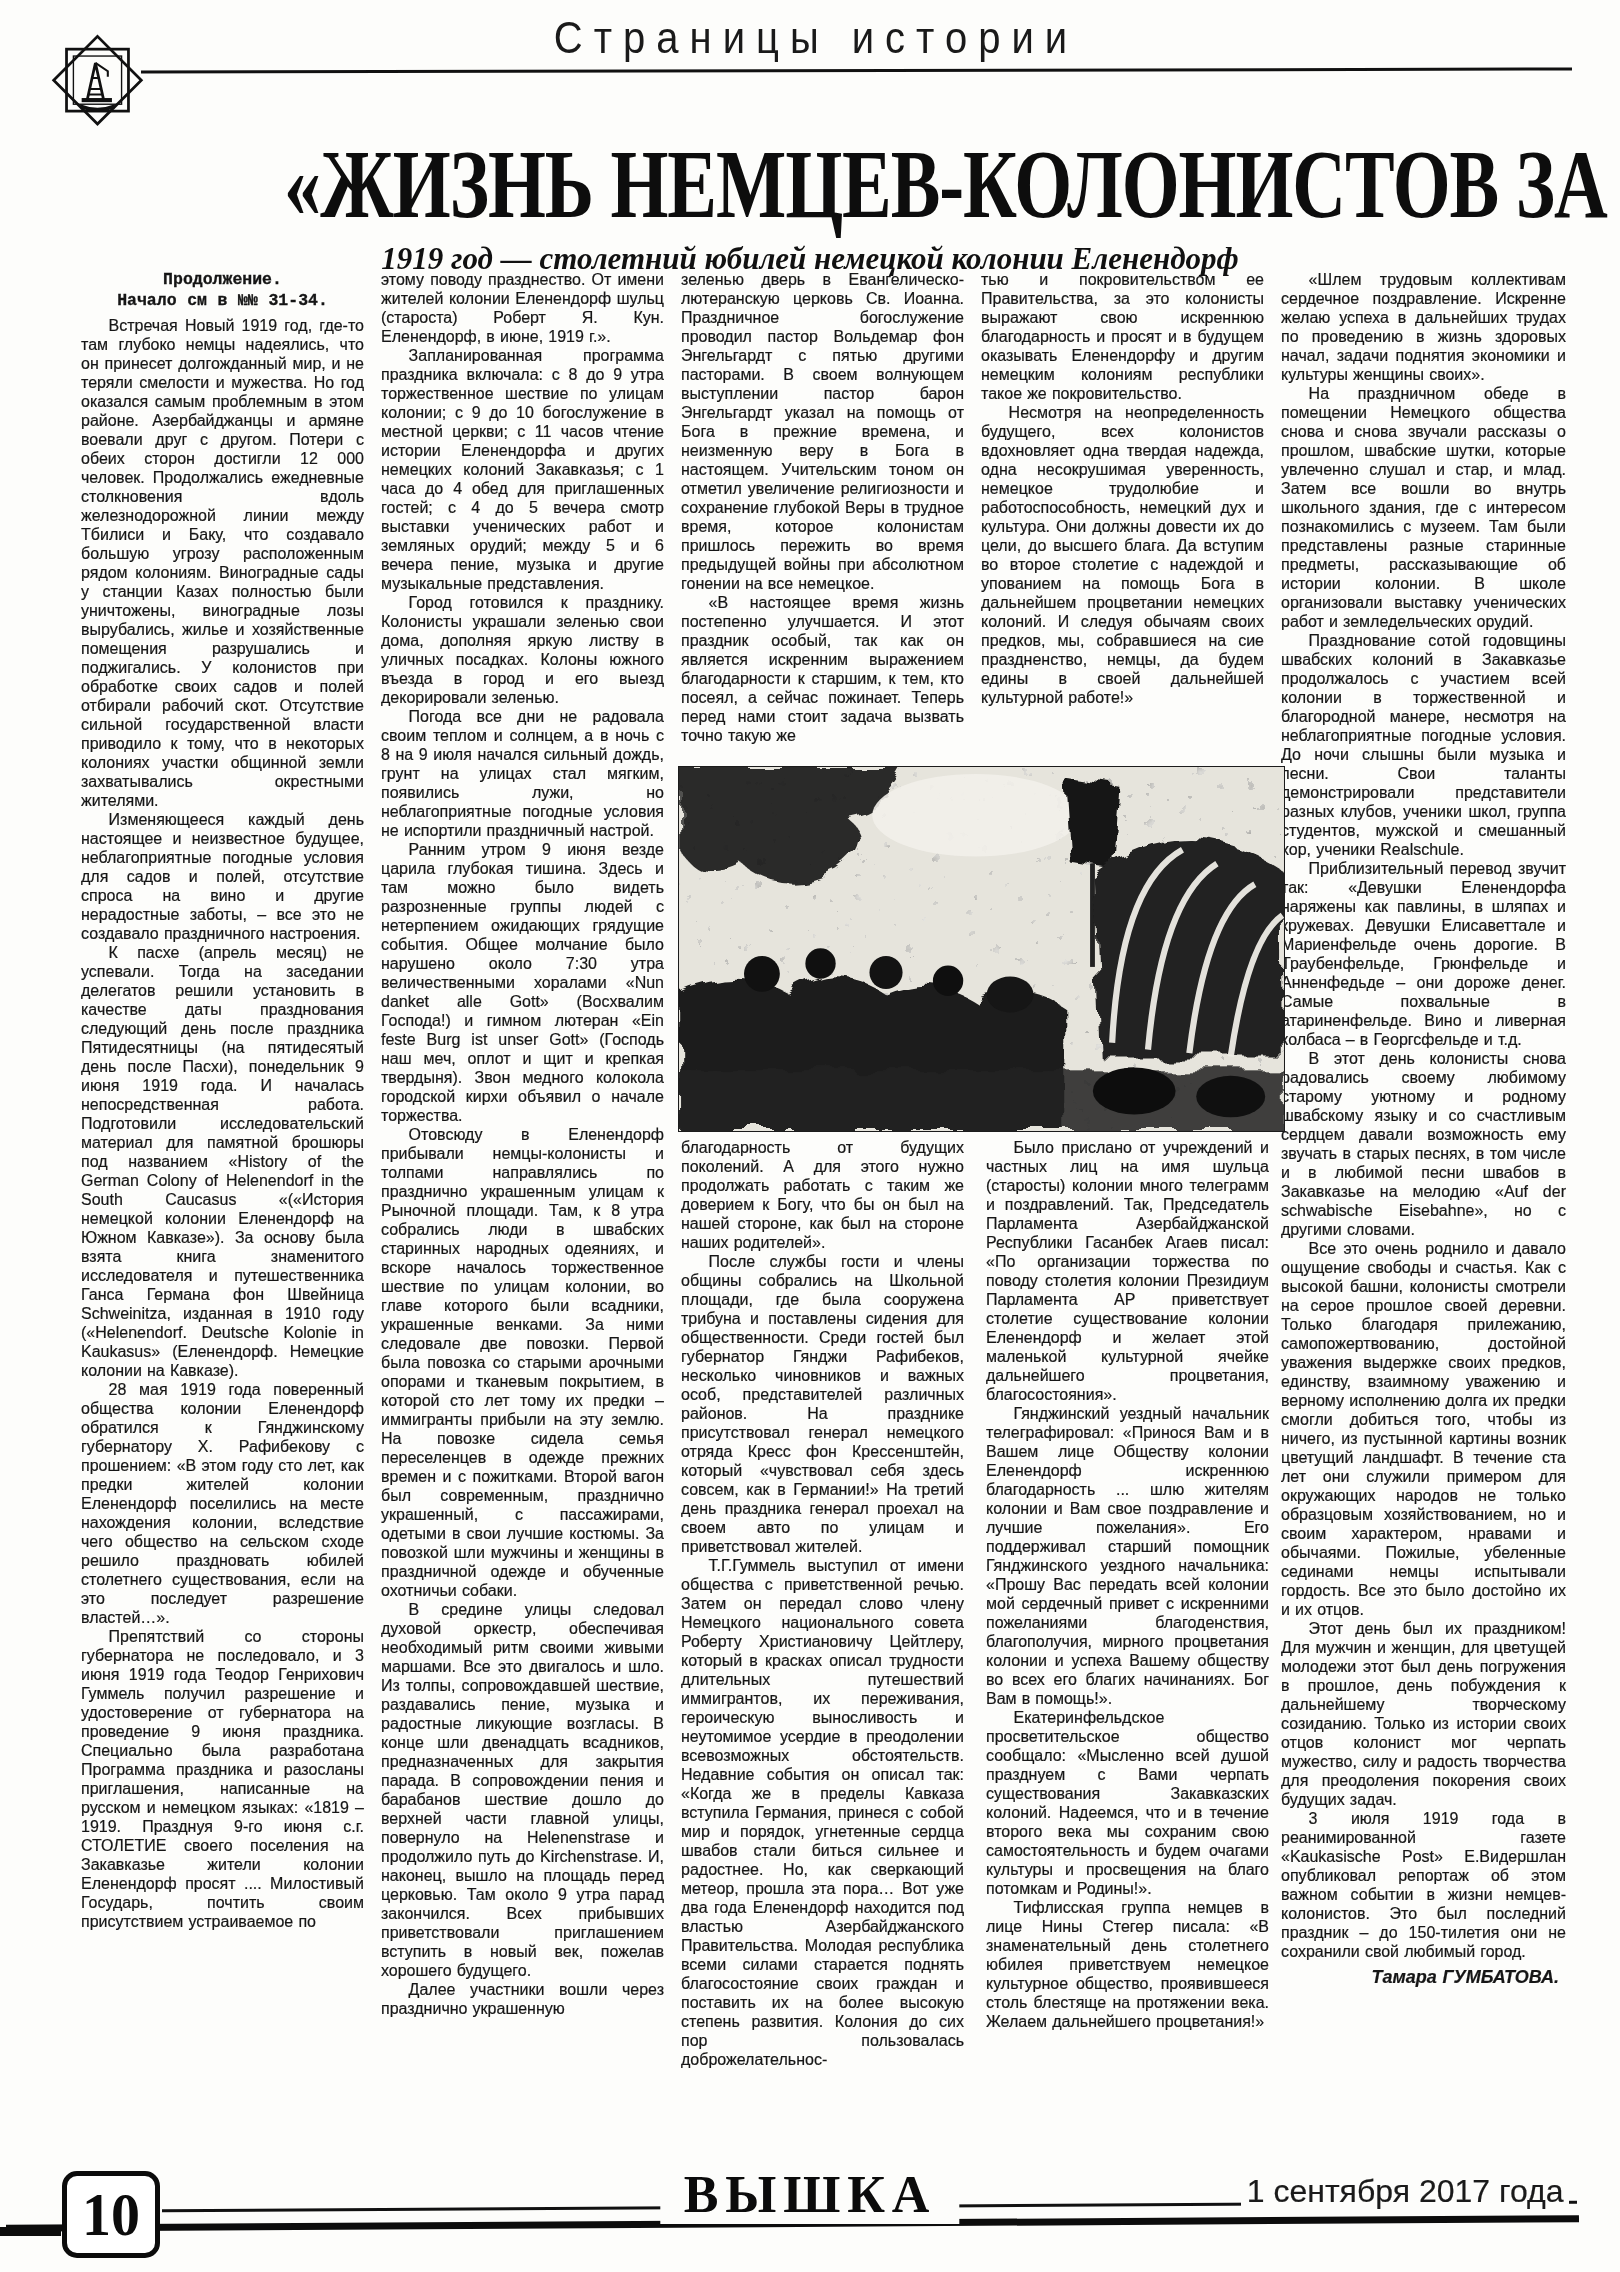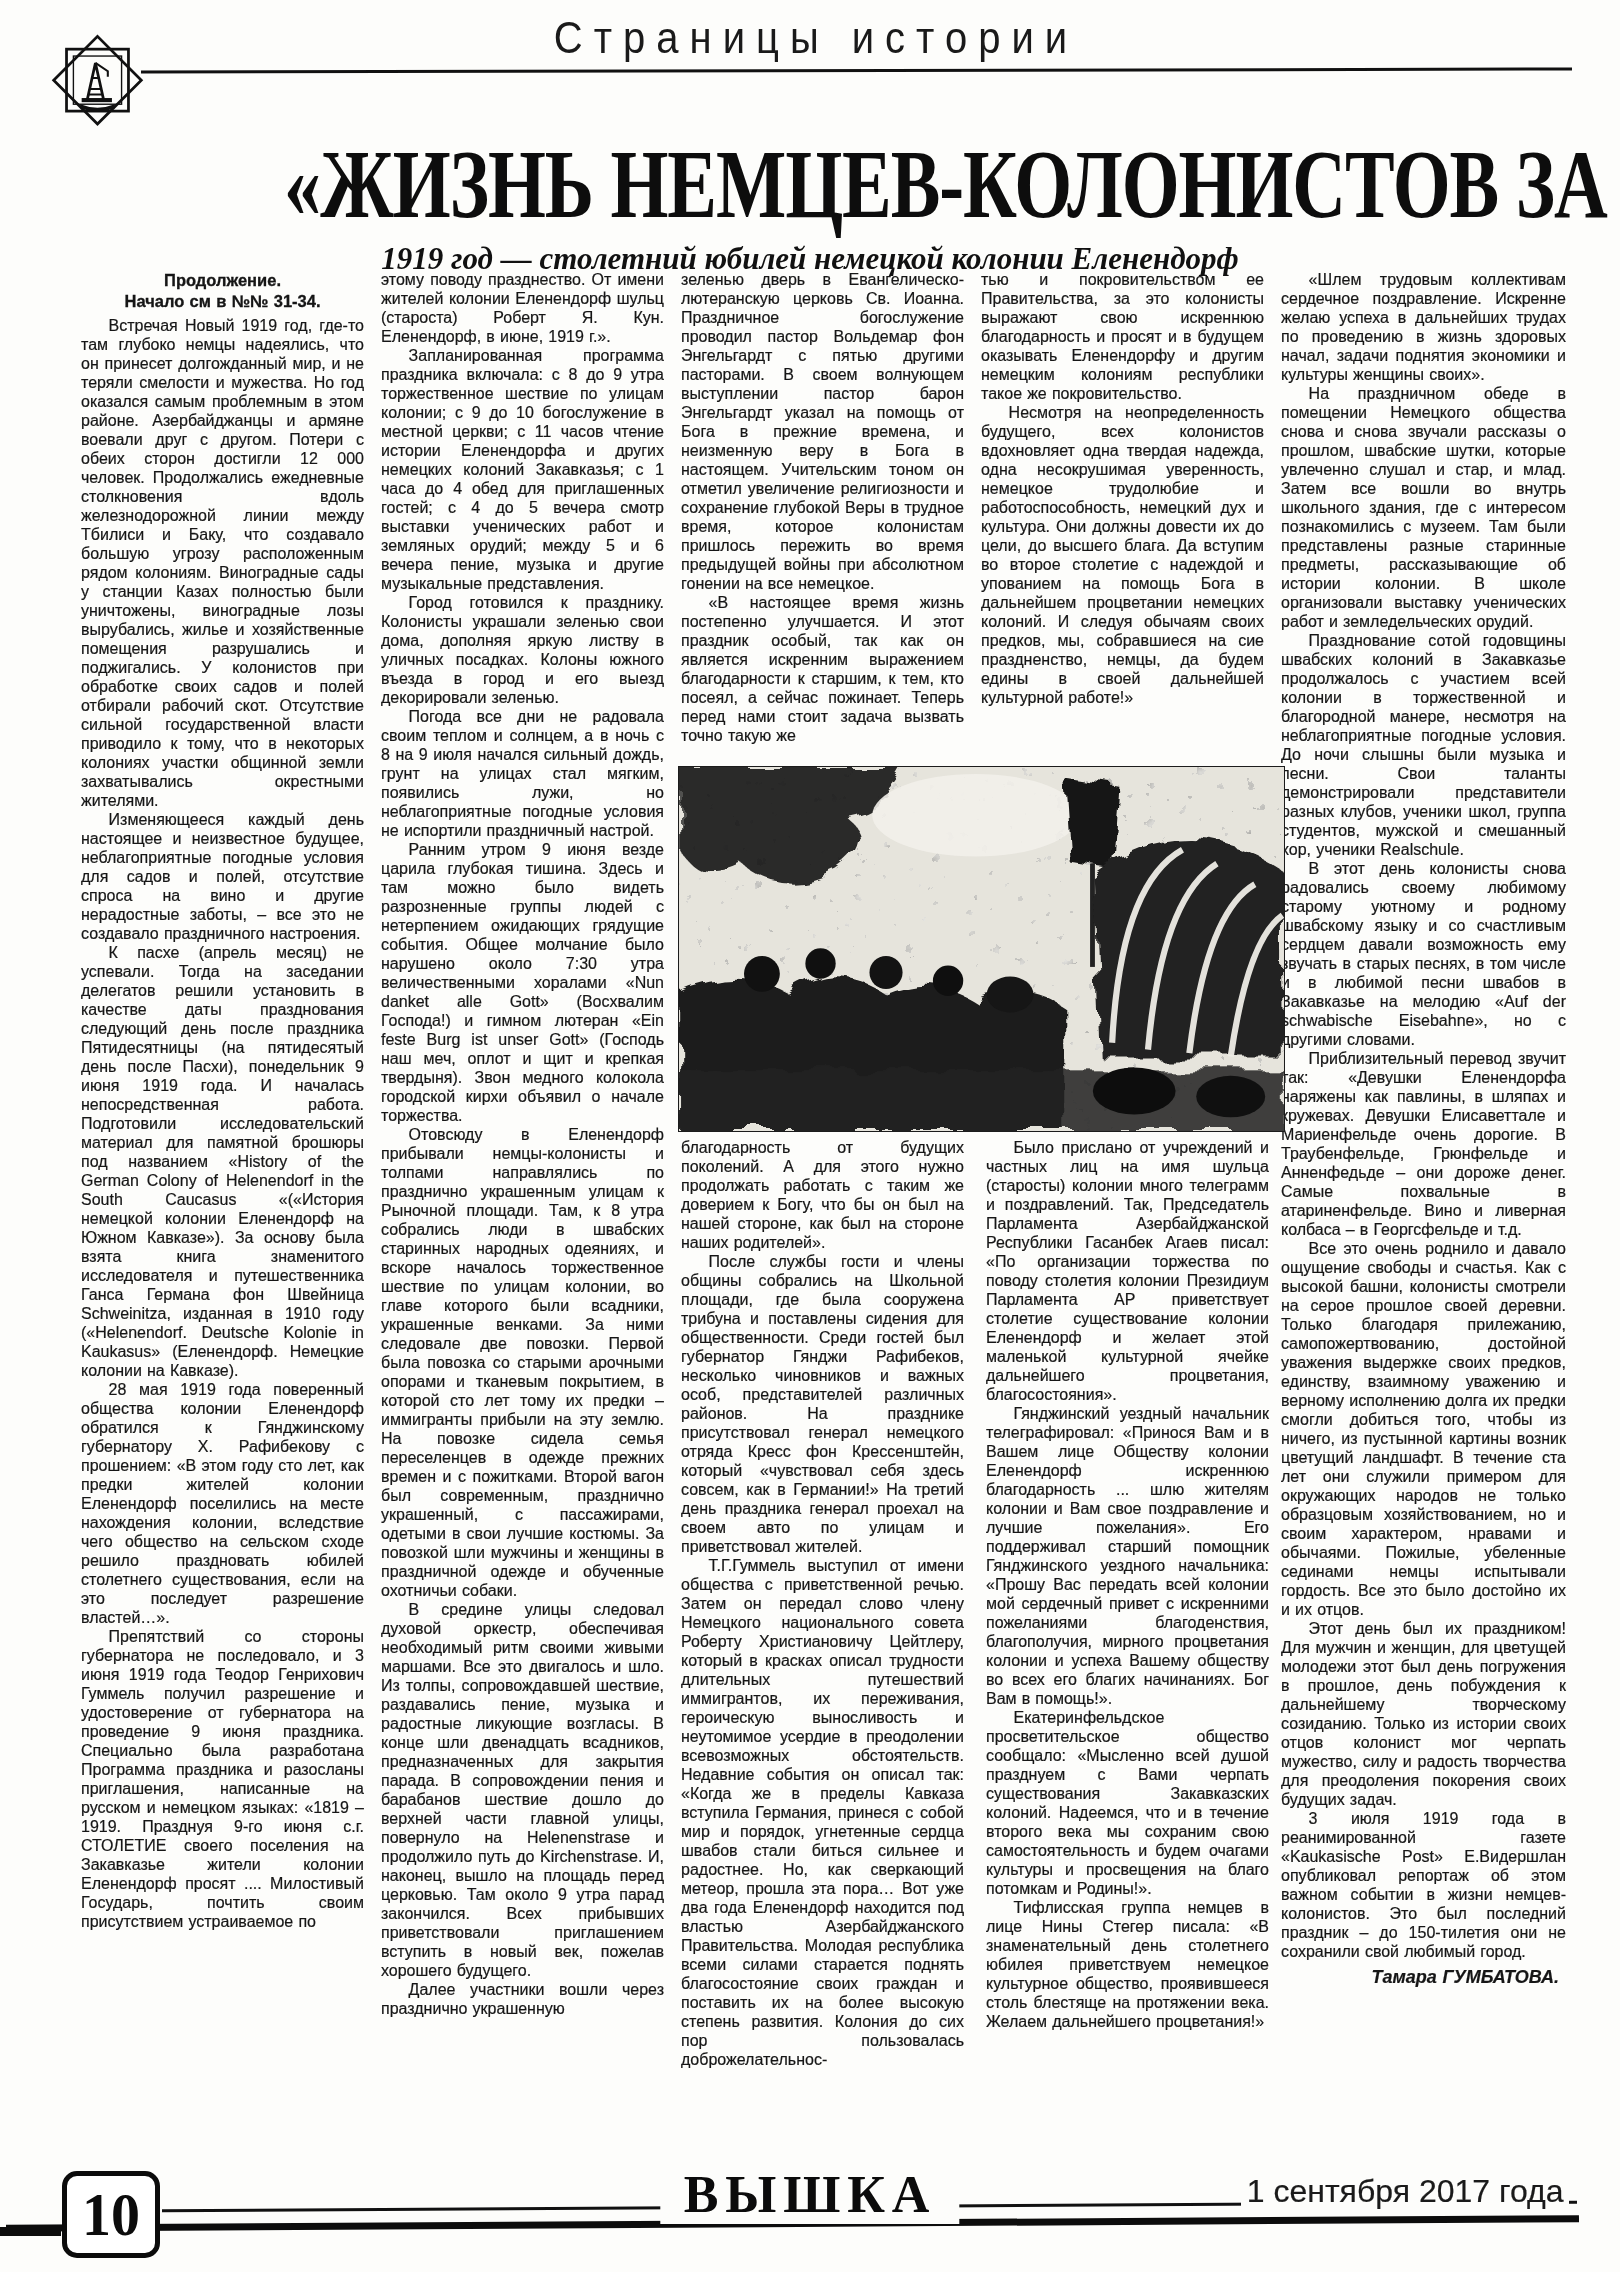--- a/index.html
+++ b/index.html
@@ -19,21 +19,21 @@
         font-family:"Liberation Serif",serif;font-weight:700;font-size:98px;letter-spacing:-1.4px;
         color:#0d0d0d;}
   .subheadline{position:absolute;top:241px;left:0;width:1620px;text-align:center;
         font-family:"Liberation Serif",serif;font-style:italic;font-weight:700;font-size:31px;color:#111;}
   
   .col{position:absolute;width:283px;text-align:justify;font-size:16px;line-height:19px;
        color:#161616;-webkit-text-stroke:0.2px #161616;word-spacing:0.7px;}
   .para{margin:0;text-indent:27.6px;}
   .cont .para:first-child{text-indent:0;}
   .continuation{ text-align:center;font-weight:700;font-size:16.5px;line-height:20.7px;
-       margin:0 0 4.1px 0;-webkit-text-stroke:0.3px #111;}
+       margin:0 0 4.1px 0;font-family:Liberation Mono, monospace;-webkit-text-stroke:0.3px #111;}
   .byline{margin-top:6.9px;text-align:right;font-weight:700;font-style:italic;font-size:18px;
        padding-right:6.9px;}
   
   .c1{left:81px;top:270px;}
   .c2{left:381px;top:270px;}
   .c3a{left:681px;top:270px;}
   .c3b{left:681px;top:1138px;}
   .c4a{left:981px;top:270px;}
   .c4b{left:986px;top:1138px;}
   .c5{left:1281px;top:270px;width:285px;}
@@ -140,22 +140,22 @@
         <p class="para">Екатеринфельдское просветительское общество сообщало: «Мысленно всей душой празднуем с Вами черпать существования Закавказских колоний. Надеемся, что и в течение второго века мы сохраним свою самостоятельность и будем очагами культуры и просвещения на благо потомкам и Родины!».</p>
         <p class="para">Тифлисская группа немцев в лице Нины Стегер писала: «В знаменательный день столетнего юбилея приветствуем немецкое культурное общество, проявившееся столь блестяще на протяжении века. Желаем дальнейшего процветания!»</p>
       </div>
   </div>
 
   <div class="col c5">
     <div>
         <p class="para">«Шлем трудовым коллективам сердечное поздравление. Искренне желаю успеха в дальнейших трудах по проведению в жизнь здоровых начал, задачи поднятия экономики и культуры женщины своих».</p>
         <p class="para">На праздничном обеде в помещении Немецкого общества снова и снова звучали рассказы о прошлом, швабские шутки, которые увлеченно слушал и стар, и млад. Затем все вошли во внутрь школьного здания, где с интересом познакомились с музеем. Там были представлены разные старинные предметы, рассказывающие об истории колонии. В школе организовали выставку ученических работ и земледельческих орудий.</p>
         <p class="para">Празднование сотой годовщины швабских колоний в Закавказье продолжалось с участием всей колонии в торжественной и благородной манере, несмотря на неблагоприятные погодные условия. До ночи слышны были музыка и песни. Свои таланты демонстрировали представители разных клубов, ученики школ, группа студентов, мужской и смешанный хор, ученики Realschule.</p>
+        <p class="para">Приблизительный перевод звучит так: «Девушки Еленендорфа наряжены как павлины, в шляпах и кружевах. Девушки Елисаветтале и Мариенфельде очень дорогие. В Траубенфельде, Грюнфельде и Анненфедьде – они дороже денег. Самые похвальные в атариненфельде. Вино и ливерная колбаса – в Георгсфельде и т.д.</p>
         <p class="para">В этот день колонисты снова радовались своему любимому старому уютному и родному швабскому языку и со счастливым сердцем давали возможность ему звучать в старых песнях, в том числе и в любимой песни швабов в Закавказье на мелодию «Auf der schwabische Eisebahne», но с другими словами.</p>
-        <p class="para">Приблизительный перевод звучит так: «Девушки Еленендорфа наряжены как павлины, в шляпах и кружевах. Девушки Елисаветтале и Мариенфельде очень дорогие. В Траубенфельде, Грюнфельде и Анненфедьде – они дороже денег. Самые похвальные в атариненфельде. Вино и ливерная колбаса – в Георгсфельде и т.д.</p>
         <p class="para">Все это очень роднило и давало ощущение свободы и счастья. Как с высокой башни, колонисты смотрели на серое прошлое своей деревни. Только благодаря прилежанию, самопожертвованию, достойной уважения выдержке своих предков, единству, взаимному уважению и верному исполнению долга их предки смогли добиться того, чтобы из ничего, из пустынной картины возник цветущий ландшафт. В течение ста лет они служили примером для окружающих народов не только образцовым хозяйствованием, но и своим характером, нравами и обычаями. Пожилые, убеленные сединами немцы испытывали гордость. Все это было достойно их и их отцов.</p>
         <p class="para">Этот день был их праздником! Для мужчин и женщин, для цветущей молодежи этот был день погружения в прошлое, день побуждения к дальнейшему творческому созиданию. Только из истории своих отцов колонист мог черпать мужество, силу и радость творчества для преодоления покорения своих будущих задач.</p>
         <p class="para">3 июля 1919 года в реанимированной газете «Kaukasische Post» Е.Видершлан опубликовал репортаж об этом важном событии в жизни немцев-колонистов. Это был последний праздник – до 150-тилетия они не сохранили свой любимый город.</p>
       </div>
     <p class="byline">Тамара ГУМБАТОВА.</p>
   </div>
 
   <div class="photo">
     <svg viewBox="0 0 877 528" xmlns="http://www.w3.org/2000/svg">
       <defs>

